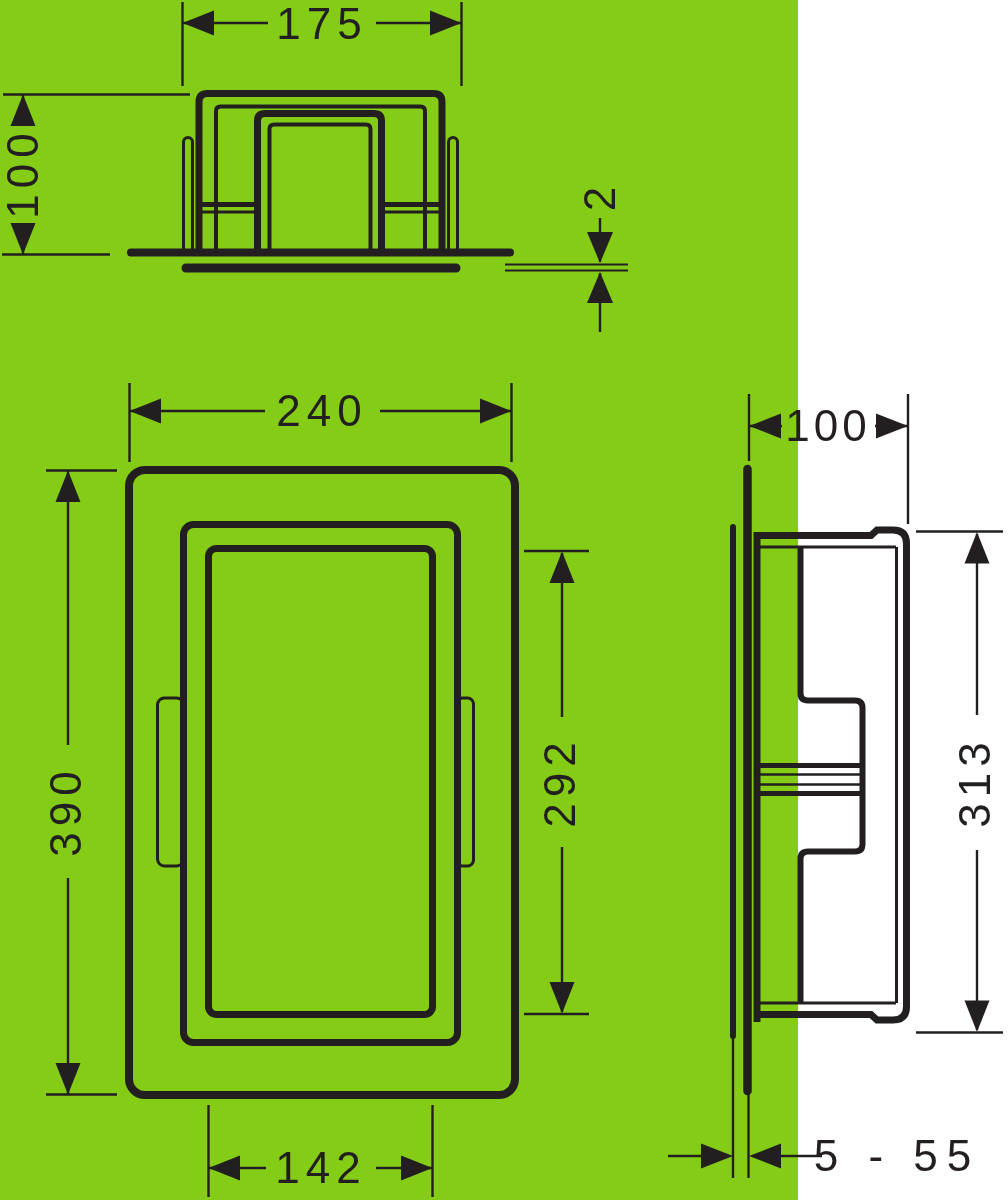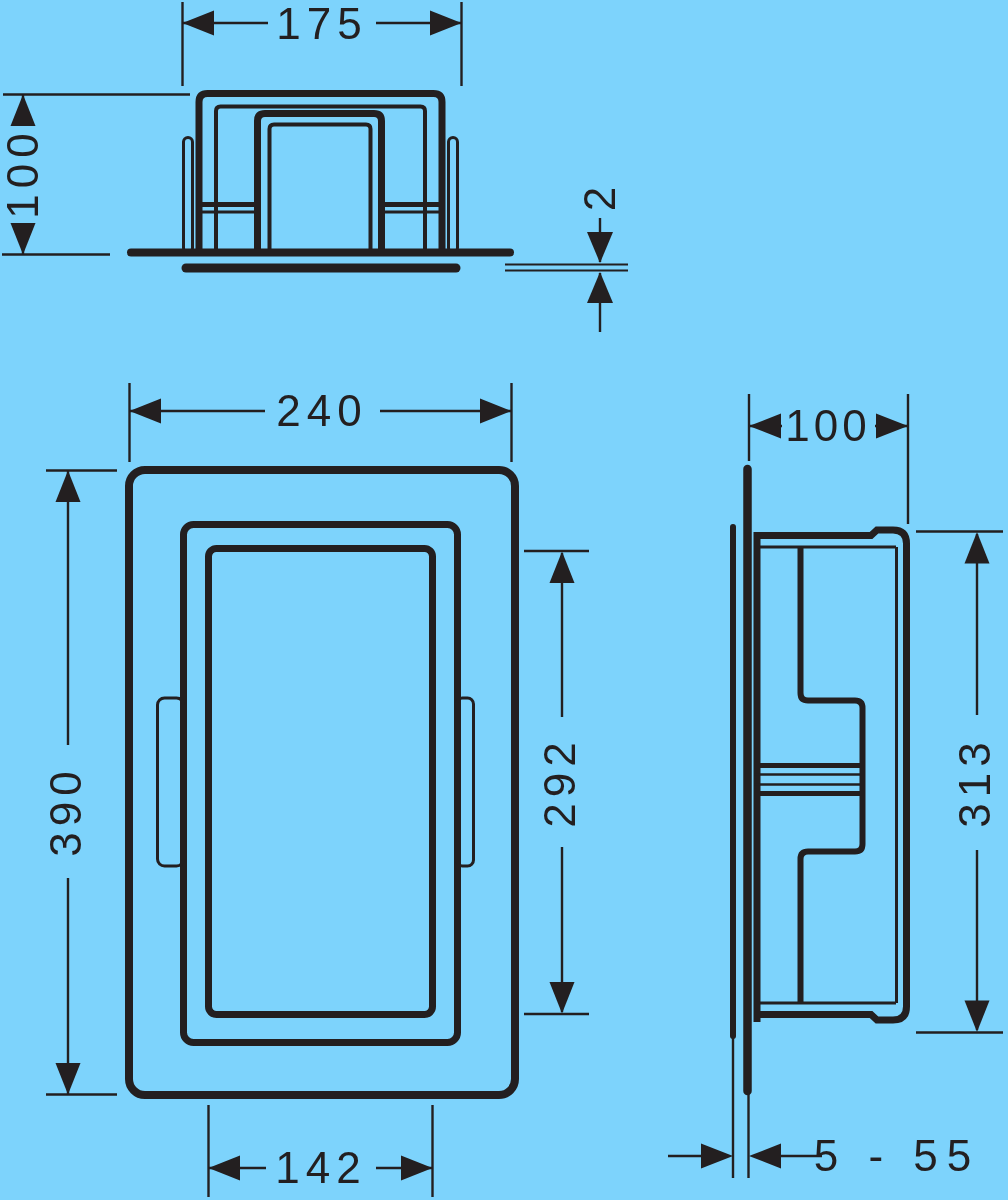--- a/index.html
+++ b/index.html
@@ -1,23 +1,23 @@
 <!DOCTYPE html>
 <html><head>
 <meta charset="utf-8">
 <style>
   html, body {
     margin: 0;
     padding: 0;
     background: #ffffff;
   }
   .canvas-wrap {
-    width: 1008px;
+    width: 798px;
     height: 1200px;
-    background: #7dd3fc;
+    background: #84cc16;
     position: relative;
   }
   svg { display: block; }
   .thick { stroke: #231f20; stroke-width: 7; fill: none; }
   .thick8 { stroke: #231f20; stroke-width: 8; fill: none; }
   .med { stroke: #231f20; stroke-width: 5; fill: none; }
   .wall { stroke: #231f20; stroke-width: 4; fill: none; }
   .thin { stroke: #231f20; stroke-width: 3; fill: none; }
   .thin2 { stroke: #231f20; stroke-width: 2.4; fill: none; }
   .tab { stroke: #231f20; stroke-width: 3; fill: none; }

